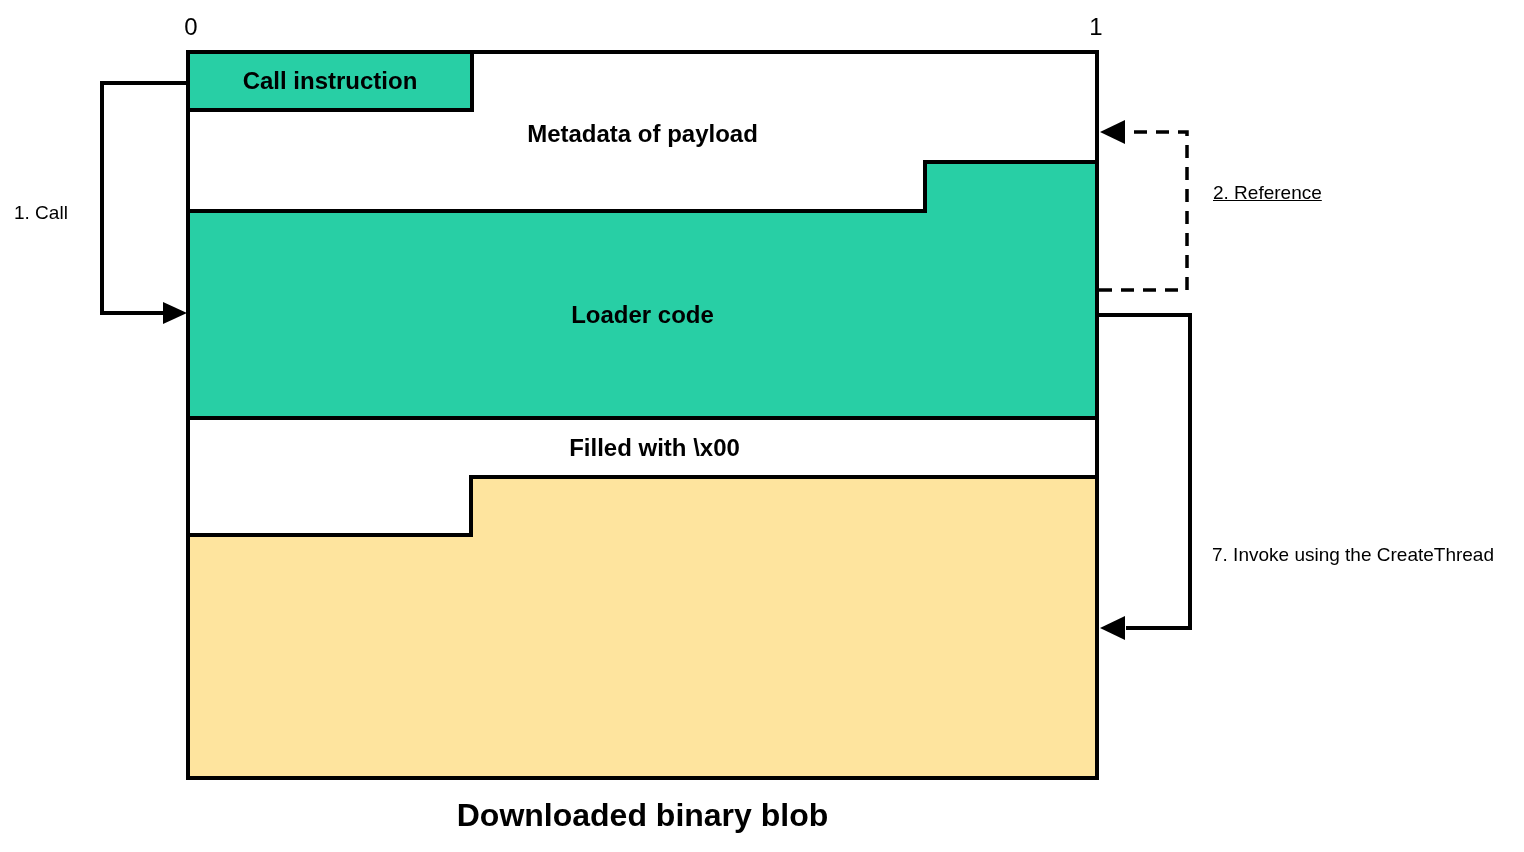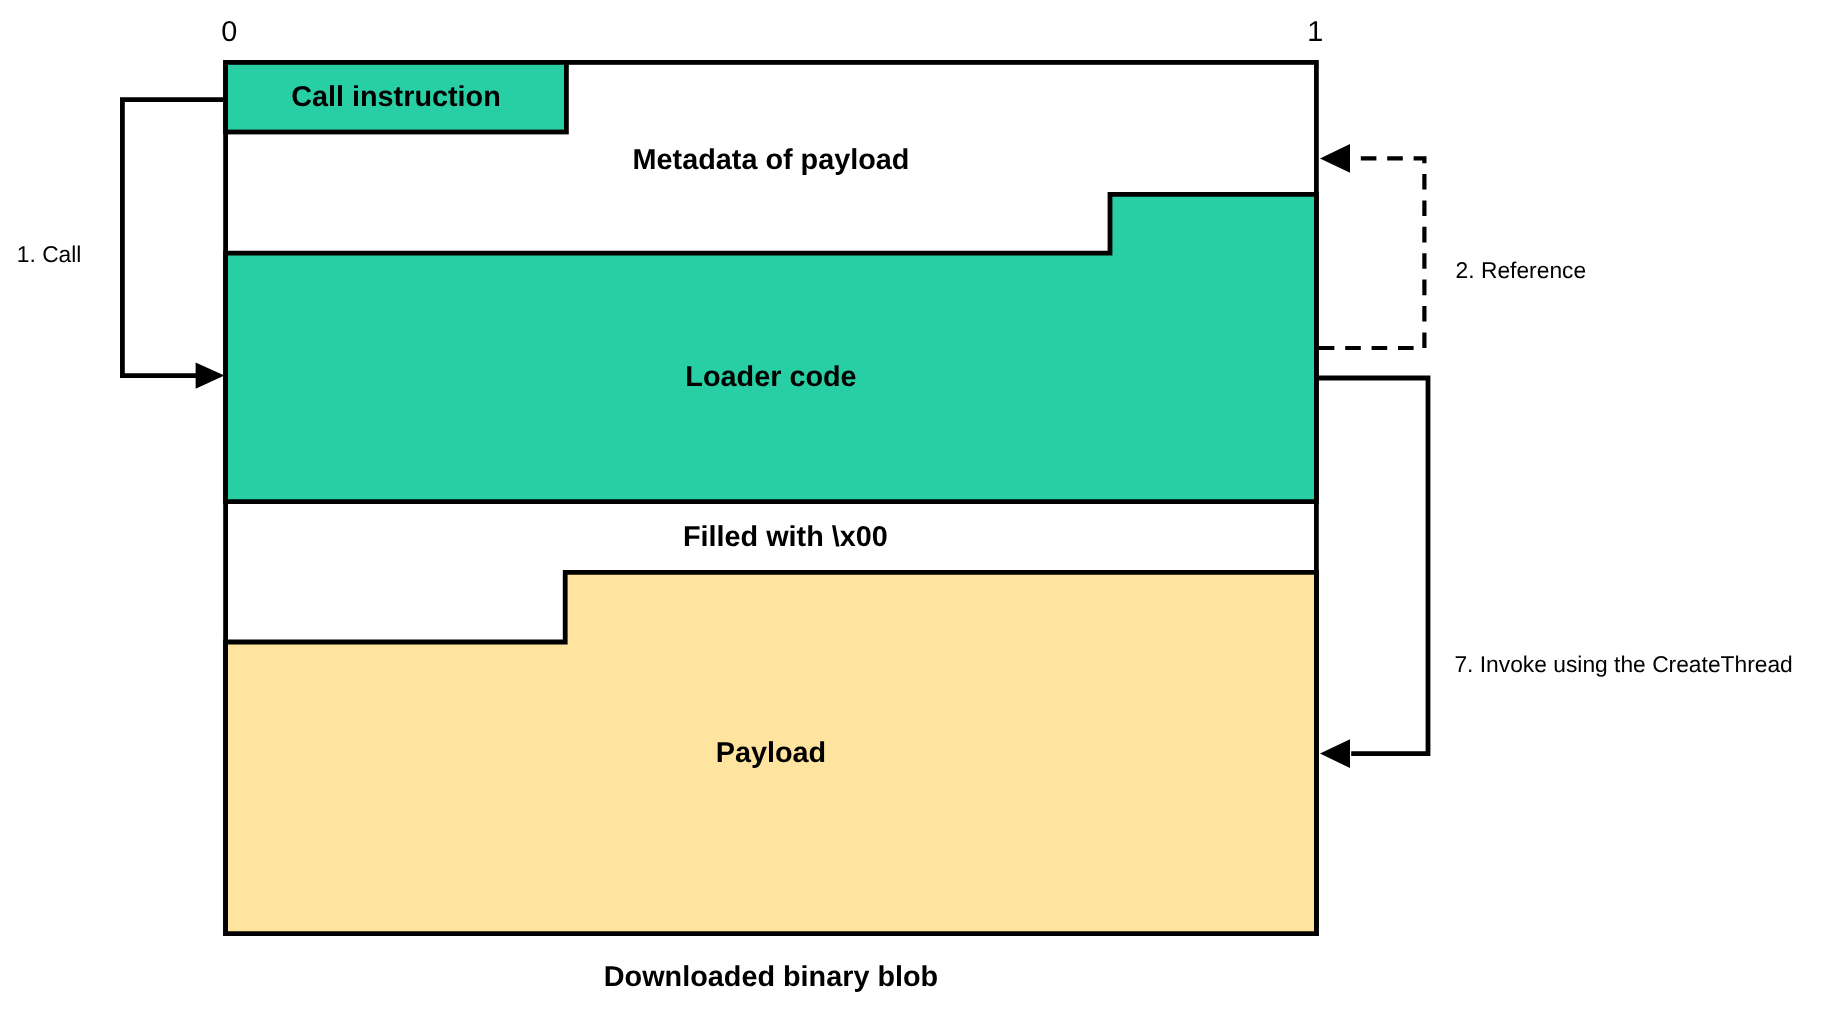--- a/index.html
+++ b/index.html
@@ -37,21 +37,21 @@
     font-weight: 400;
     font-size: 24px;
   }
   .annotation {
     font-weight: 400;
     font-size: 19px;
     justify-content: flex-start;
   }
   .caption {
     font-weight: 700;
-    font-size: 24px;
+    font-size: 32px;
   }
 </style>
 </head>
 <body>
 
 <div id="canvas">
 
   <svg id="shapes" width="1524" height="852" viewBox="0 0 1524 852">
 
     <rect x="188" y="52" width="909" height="726" fill="none" stroke="#000000" stroke-width="4"></rect>
@@ -72,21 +72,20 @@
     <polygon points="1100,628 1125,616 1125,640" fill="#000000"></polygon>
   </svg>
 
   <div class="label axis-label" style="left:176px; top:12px; width:30px; height:30px;">0</div>
   <div class="label axis-label" style="left:1076px; top:12px; width:40px; height:30px;">1</div>
 
   <div class="label region-label" style="left:188px; top:52px; width:284px; height:58px;">Call instruction</div>
   <div class="label region-label" style="left:188px; top:211px; width:909px; height:207px;">Loader code</div>
   <div class="label region-label" style="left:188px; top:110px; width:909px; height:48px;">Metadata of payload</div>
   <div class="label region-label" style="left:200px; top:418px; width:909px; height:59px;">Filled with \x00</div>
-  <div class="label region-label" style="left:188px; top:477px; width:909px; height:301px;">Payload</div>
 
   <div class="label annotation" style="left:14px; top:202px; height:22px;">1. Call</div>
-  <div class="label annotation" style="left:1213px; top:216px; height:22px;">2. Reference</div>
+  <div class="label annotation" style="left:1213px; top:182px; height:22px;text-decoration:underline;">2. Reference</div>
   <div class="label annotation" style="left:1212px; top:544px; height:22px;">7. Invoke using the CreateThread</div>
 
   <div class="label caption" style="left:188px; top:797px; width:909px; height:36px;">Downloaded binary blob</div>
 
 </div>
 
 </body></html>

